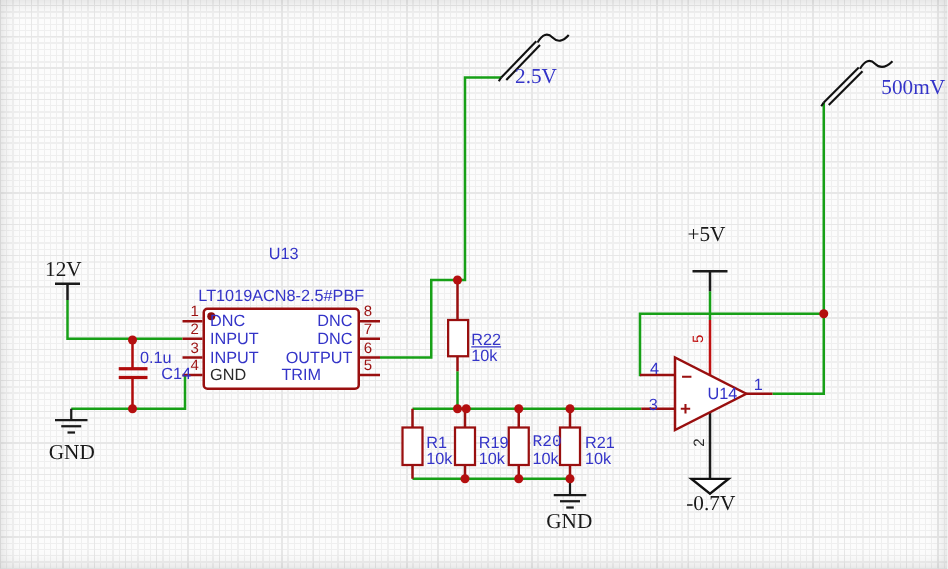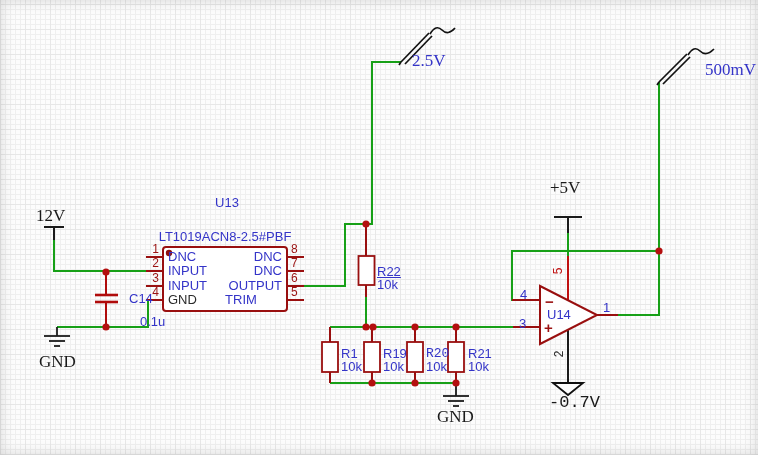--- a/index.html
+++ b/index.html
@@ -150,21 +150,21 @@
 
   <div class="chipbox"></div>
   <svg class="layer" width="758" height="455" style="pointer-events:none">
     <circle cx="169" cy="253" r="3.2" fill="#8e0e0e"></circle>
   </svg>
 
   <div class="lbl serif" style="left:36px;top:207px;">12V</div>
   <div class="lbl serif" style="left:39px;top:353px;">GND</div>
   <div class="lbl serif" style="left:437px;top:408px;">GND</div>
   <div class="lbl serif" style="left:550px;top:179px;">+5V</div>
-  <div class="lbl serif" style="left:549px;top:394px;font-family:Liberation Mono, monospace;">-0.7V</div>
+  <div class="lbl serif" style="left:549px;top:394px;">-0.7V</div>
   <div class="lbl serif blue" style="left:412px;top:52px;color:#3434c8;">2.5V</div>
   <div class="lbl serif blue" style="left:705px;top:61px;color:#3434c8;text-align:center;">500mV</div>
 
   <div class="lbl sans blue" style="left:212px;top:196px;width:30px;text-align:center;">U13</div>
   <div class="lbl sans blue" style="left:140px;top:230px;width:170px;text-align:center;">LT1019ACN8-2.5#PBF</div>
 
   <div class="lbl sans maroon pinnum" style="left:146px;top:243px;width:13px;text-align:right;">1</div>
   <div class="lbl sans maroon pinnum" style="left:146px;top:257px;width:13px;text-align:right;">2</div>
   <div class="lbl sans maroon pinnum" style="left:146px;top:272px;width:13px;text-align:right;">3</div>
   <div class="lbl sans maroon pinnum" style="left:146px;top:286px;width:13px;text-align:right;">4</div>
@@ -177,36 +177,36 @@
   <div class="lbl sans blue" style="left:168px;top:250px;">DNC</div>
   <div class="lbl sans blue" style="left:168px;top:264px;">INPUT</div>
   <div class="lbl sans blue" style="left:168px;top:279px;">INPUT</div>
   <div class="lbl sans dkgray" style="left:168px;top:293px;">GND</div>
 
   <div class="lbl sans blue" style="left:200px;top:250px;width:82px;text-align:right;">DNC</div>
   <div class="lbl sans blue" style="left:200px;top:264px;width:82px;text-align:right;">DNC</div>
   <div class="lbl sans blue" style="left:200px;top:279px;width:82px;text-align:right;">OUTPUT</div>
   <div class="lbl sans blue" style="left:200px;top:293px;width:82px;text-align:center;">TRIM</div>
 
-  <div class="lbl sans blue" style="left:140px;top:279px;margin-top:36px;">0.1u</div>
+  <div class="lbl sans blue" style="left:112px;top:279px;">0.1u</div>
   <div class="lbl sans blue" style="left:129px;top:292px;">C14</div>
 
   <div class="lbl sans blue" style="left:377px;top:265px;text-decoration:underline;">R22</div>
   <div class="lbl sans blue" style="left:377px;top:278px;">10k</div>
 
   <div class="lbl sans blue" style="left:341px;top:347px;">R1</div>
   <div class="lbl sans blue" style="left:341px;top:360px;">10k</div>
   <div class="lbl sans blue" style="left:383px;top:347px;">R19</div>
   <div class="lbl sans blue" style="left:383px;top:360px;">10k</div>
   <div class="lbl sans blue" style="left:426px;top:347px;font-family:Liberation Mono, monospace;">R20</div>
   <div class="lbl sans blue" style="left:426px;top:360px;">10k</div>
   <div class="lbl sans blue" style="left:468px;top:347px;">R21</div>
   <div class="lbl sans blue" style="left:468px;top:360px;">10k</div>
 
-  <div class="lbl sans blue" style="left:547px;top:308px;">U14</div>
+  <div class="lbl sans blue" style="left:566px;top:308px;">U14</div>
   <div class="lbl sans blue" style="left:520px;top:288px;">4</div>
   <div class="lbl sans blue" style="left:519px;top:317px;">3</div>
   <div class="lbl sans blue" style="left:603px;top:301px;">1</div>
   <div class="lbl sans red pinnum rot" style="left:555px;top:265px;">5</div>
   <div class="lbl sans dkgray pinnum rot" style="left:556px;top:348px;">2</div>
   <div class="lbl sans maroon opsym" style="left:545px;top:294px;">−</div>
   <div class="lbl sans maroon opsym" style="left:544px;top:320px;">+</div>
 
 </div>
 

